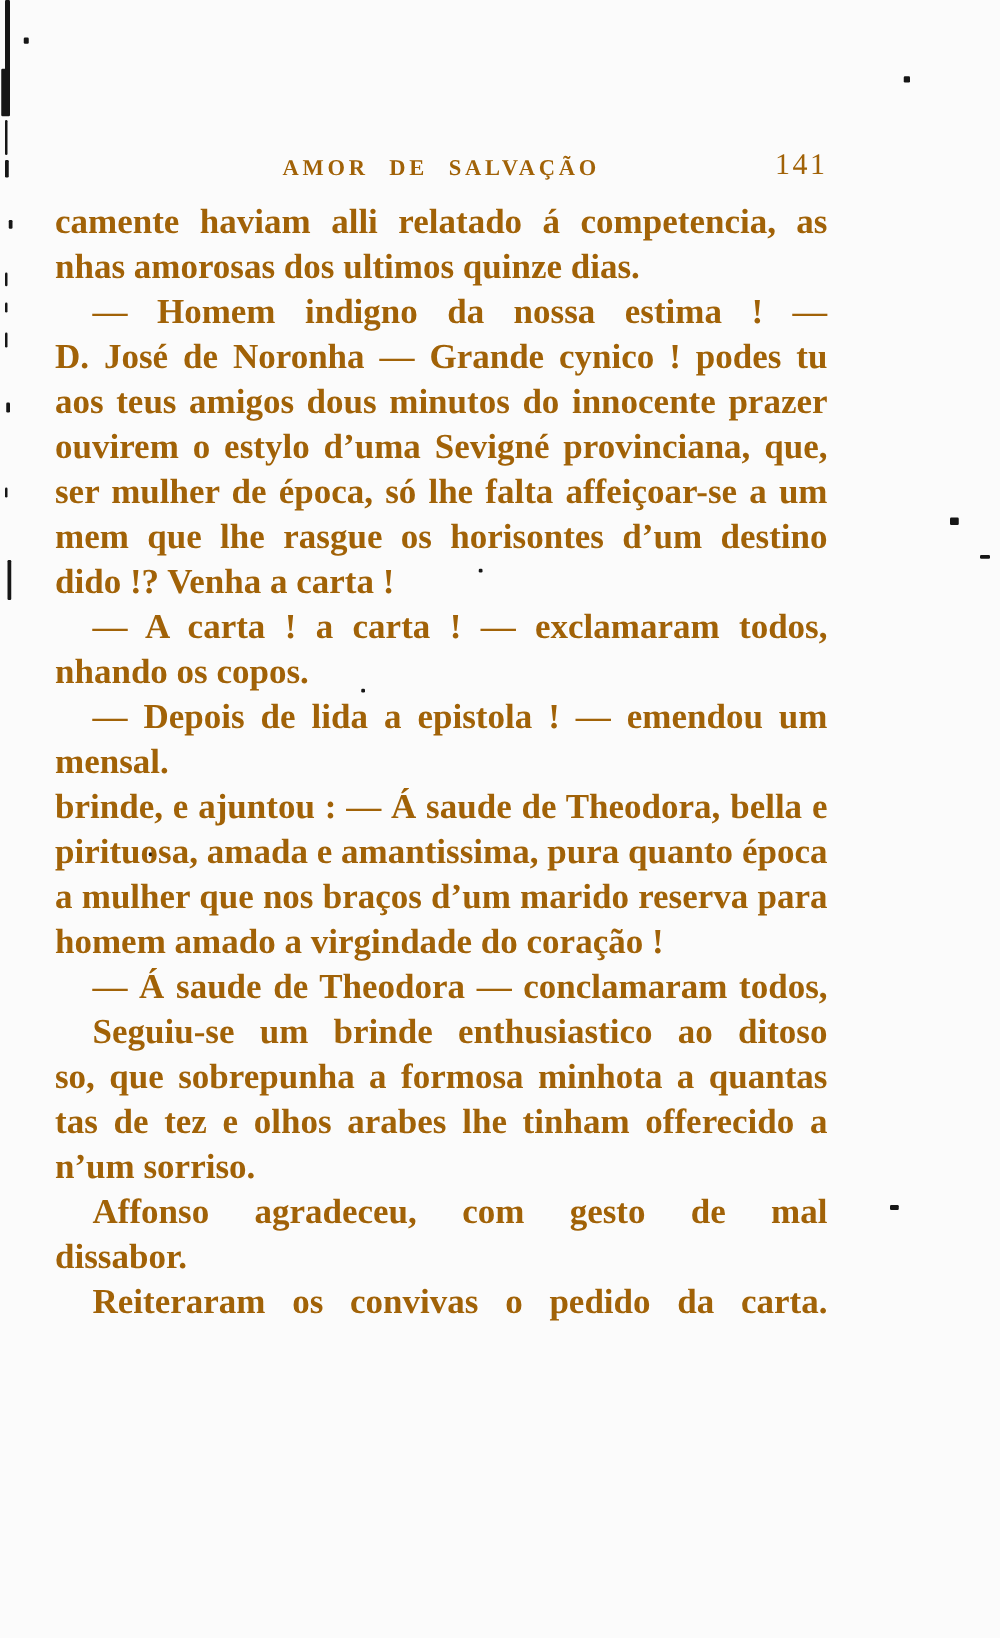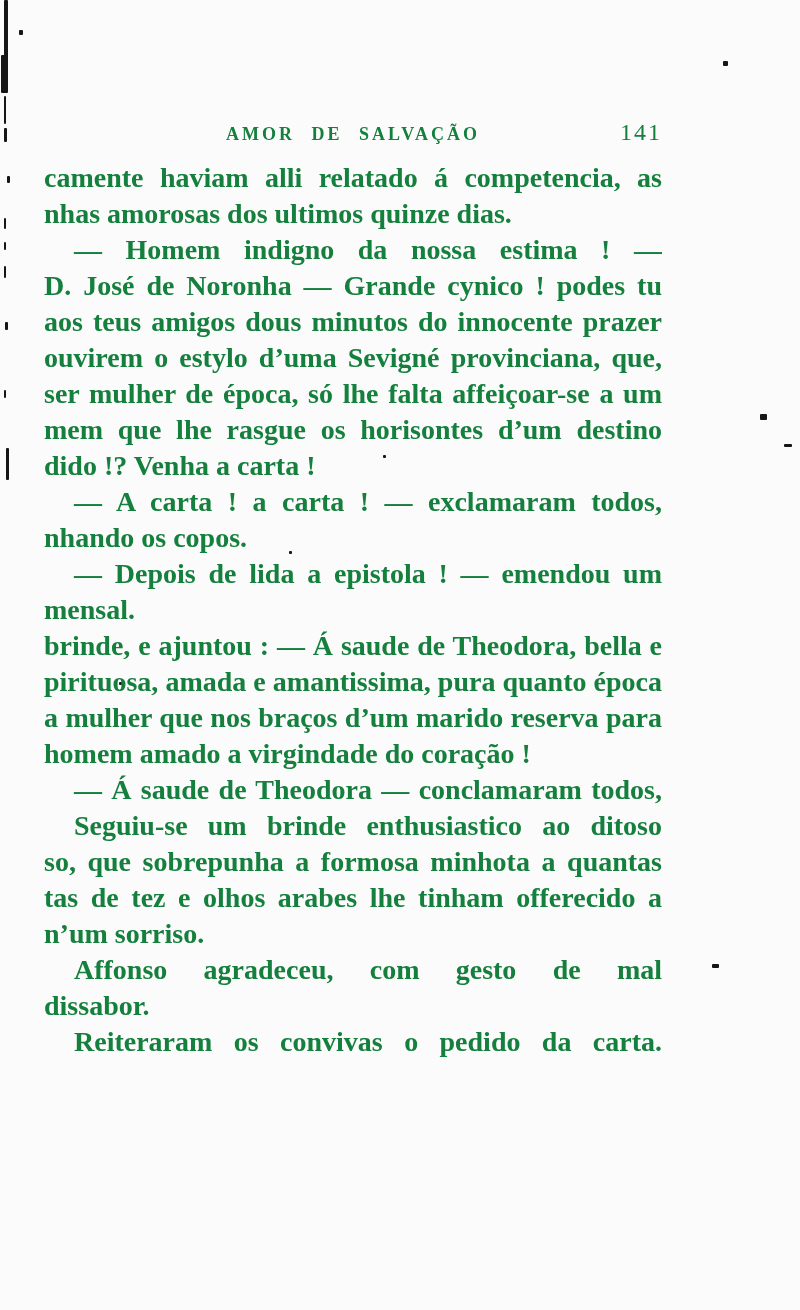--- a/index.html
+++ b/index.html
@@ -9,21 +9,21 @@
   body {
     font-family: "Liberation Serif", "DejaVu Serif", serif;
     background: #ffffff;
   }
   .page {
     position: relative;
     width: 800px;
     height: 1310px;
     background: #fbfbfb;
     overflow: hidden;
-    color: #15803d;
+    color: #a16207;
   }
 
   
   .header {
     position: absolute;
     left: 44px;
     top: 121px;
     width: 618px;
     height: 30px;
   }

